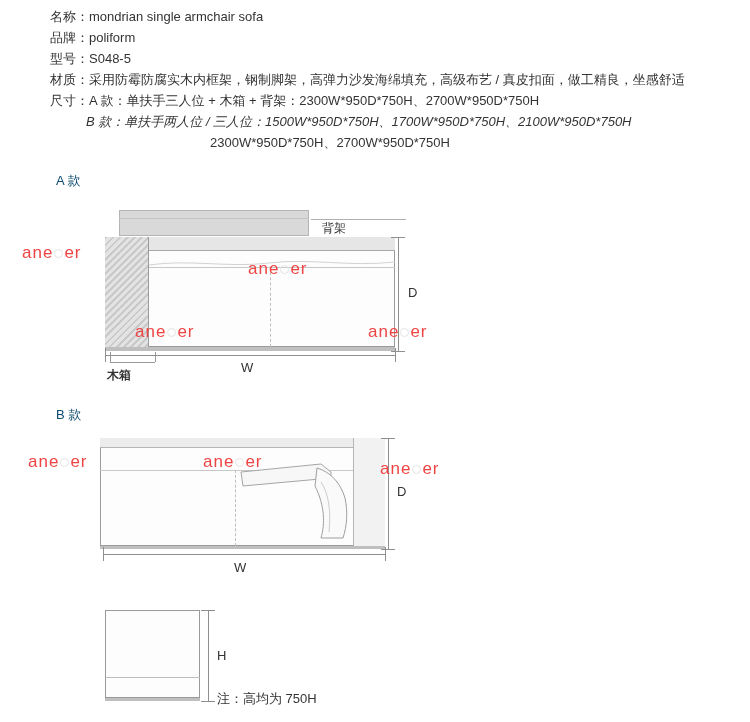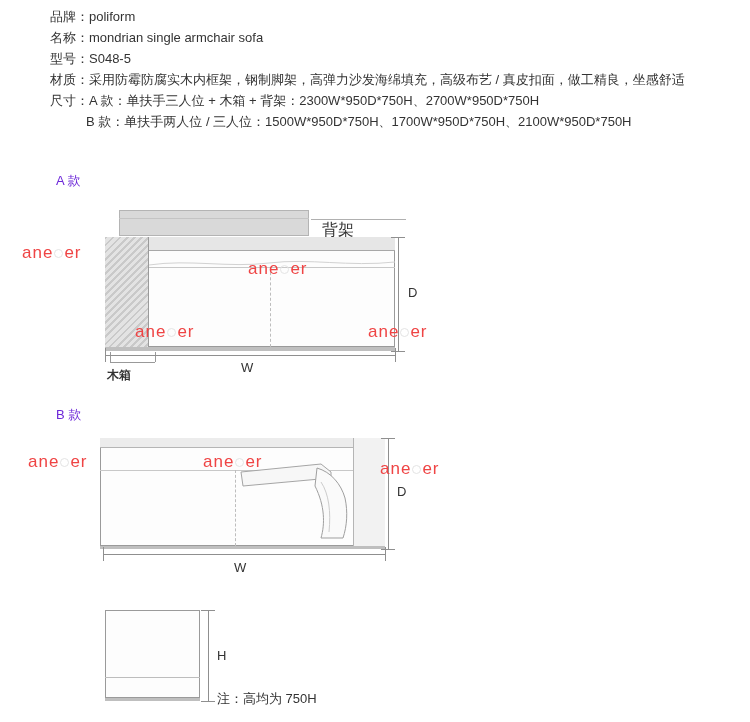--- a/index.html
+++ b/index.html
@@ -22,29 +22,30 @@
     width: 690px;
     font-size: 13px;
     line-height: 21px;
     color: #333333;
   }
   .spec-line {
     white-space: nowrap;
   }
   .spec-line.indent1 {
     padding-left: 36px;
+    font-style: italic;
   }
   .spec-line.indent2 {
     padding-left: 160px;
   }
 
   .section-label {
     position: absolute;
     font-size: 13px;
-    color: #6d28d9;
+    color: #0c4a6e;
   }
   #labelA { left: 56px; top: 172px; }
   #labelB { left: 56px; top: 406px; }
 
   .diagram {
     position: absolute;
   }
 
   
   #diagramA { left: 95px; top: 205px; width: 340px; height: 180px; }
@@ -161,21 +162,21 @@
     position: absolute;
     left: 216px;
     top: 14px;
     width: 95px;
     border-top: 1px solid #b0b0b0;
   }
   .label-backrest {
     position: absolute;
     left: 227px;
     top: 15px;
-    font-size: 16px;
+    font-size: 12px;
     color: #333;
   }
 
   
   .dimA-vline {
     position: absolute;
     left: 303px;
     top: 32px;
     height: 114px;
     border-left: 1px solid #8f8f8f;
@@ -423,26 +424,27 @@
     border-radius: 50%;
     border: 1px solid #e4e4e4;
     vertical-align: middle;
     margin: 0 1px;
   }
 </style>
 </head>
 <body>
 
 <div class="spec-block">
+  <div class="spec-line">名称：mondrian single armchair sofa</div>
   <div class="spec-line">品牌：poliform</div>
-  <div class="spec-line">名称：mondrian single armchair sofa</div>
   <div class="spec-line">型号：S048-5</div>
   <div class="spec-line">材质：采用防霉防腐实木内框架，钢制脚架，高弹力沙发海绵填充，高级布艺 / 真皮扣面，做工精良，坐感舒适</div>
   <div class="spec-line">尺寸：A 款：单扶手三人位 + 木箱 + 背架：2300W*950D*750H、2700W*950D*750H</div>
   <div class="spec-line indent1">B 款：单扶手两人位 / 三人位：1500W*950D*750H、1700W*950D*750H、2100W*950D*750H</div>
+  <div class="spec-line indent2">2300W*950D*750H、2700W*950D*750H</div>
 </div>
 
 <div class="section-label" id="labelA">A 款</div>
 <div class="section-label" id="labelB">B 款</div>
 
 <div class="diagram" id="diagramA">
   <div class="backrest-top"></div>
   <div class="backrest-top-inner"></div>
   <div class="backrest-pointer"></div>
   <div class="label-backrest">背架</div>

